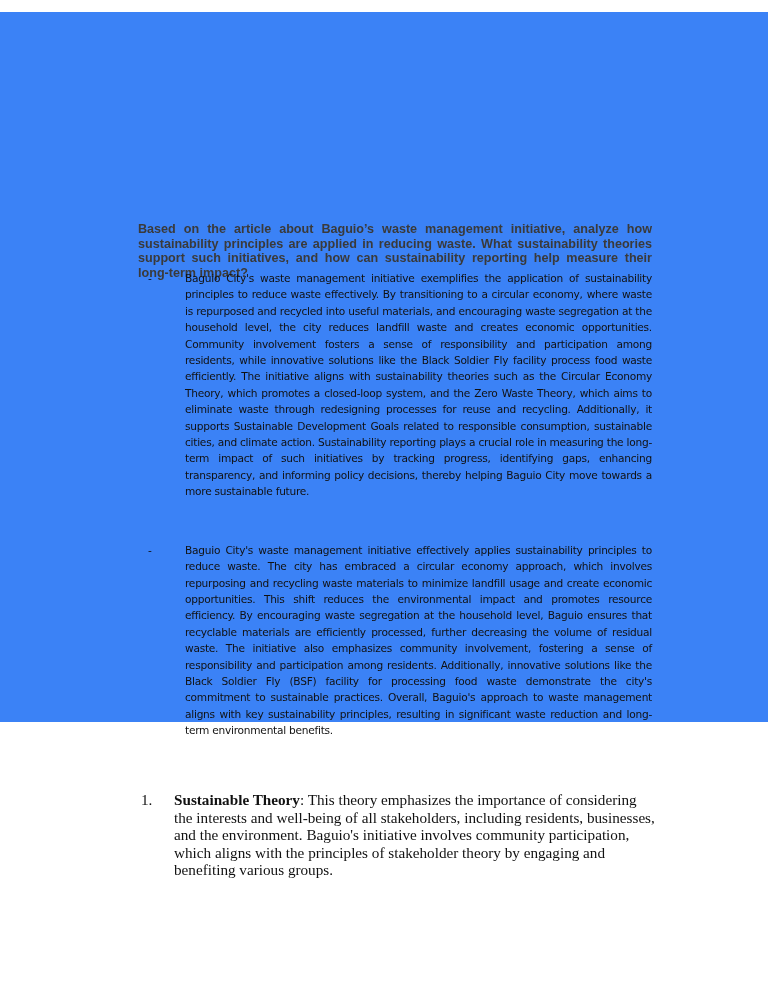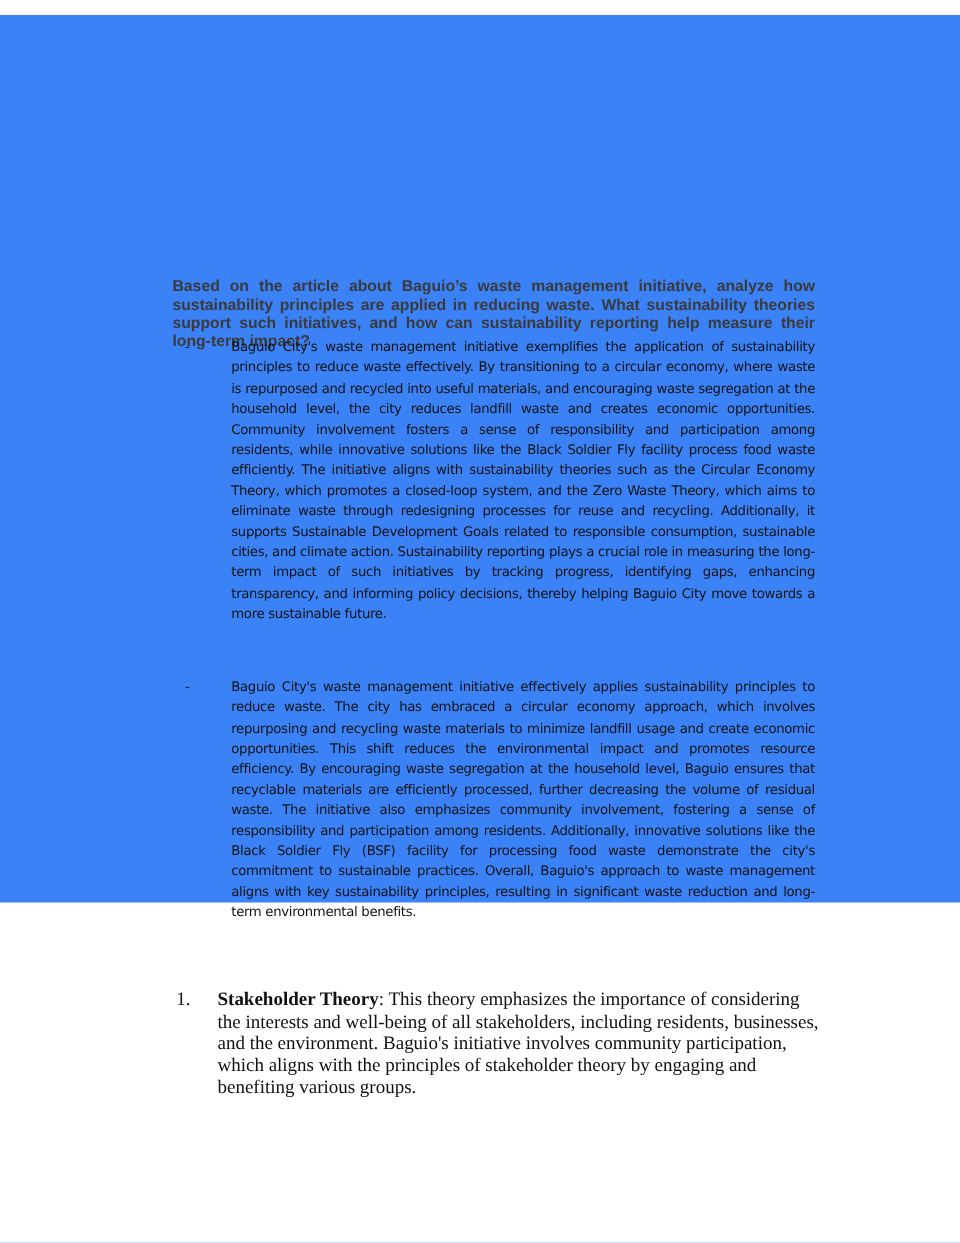--- a/index.html
+++ b/index.html
@@ -43,17 +43,17 @@
     <div class="answer second">
       <span class="dash">-</span>
       <span>Baguio City's waste management initiative effectively applies sustainability principles to reduce waste. The city has embraced a circular economy approach, which involves repurposing and recycling waste materials to minimize landfill usage and create economic opportunities. This shift reduces the environmental impact and promotes resource efficiency. By encouraging waste segregation at the household level, Baguio ensures that recyclable materials are efficiently processed, further decreasing the volume of residual waste. The initiative also emphasizes community involvement, fostering a sense of responsibility and participation among residents. Additionally, innovative solutions like the Black Soldier Fly (BSF) facility for processing food waste demonstrate the city's commitment to sustainable practices. Overall, Baguio's approach to waste management aligns with key sustainability principles, resulting in significant waste reduction and long-term environmental benefits.</span>
     </div>
   </div>
 
   <div class="serif-block">
     <ol class="theories">
       <li>
         <span class="num">1.</span>
-        <b>Stakeholder Theory</b><span>: This theory emphasizes the importance of considering the interests and well-being of all stakeholders, including residents, businesses, and the environment. Baguio's initiative involves community participation, which aligns with the principles of stakeholder theory by engaging and benefiting various groups.</span>
+        <b>Sustainable Theory</b><span>: This theory emphasizes the importance of considering the interests and well-being of all stakeholders, including residents, businesses, and the environment. Baguio's initiative involves community participation, which aligns with the principles of stakeholder theory by engaging and benefiting various groups.</span>
       </li>
     </ol>
   </div>
 </div>
 
 </body></html>

